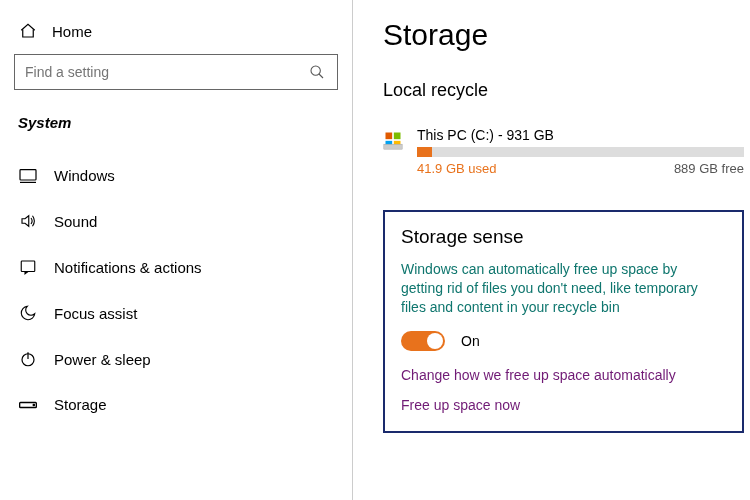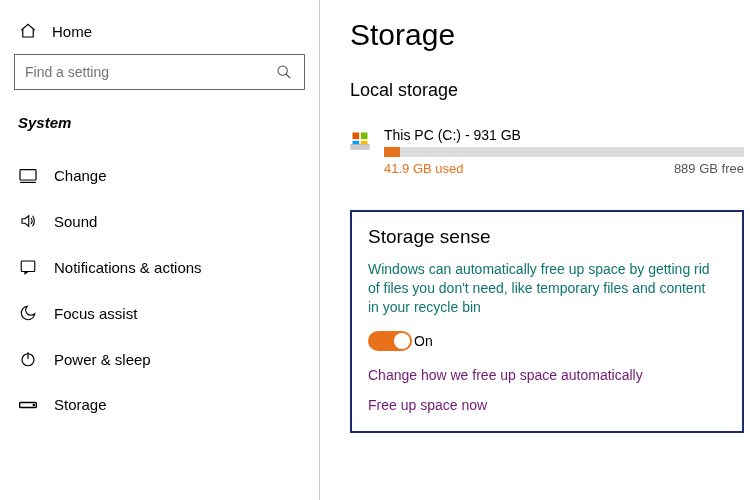--- a/index.html
+++ b/index.html
@@ -7,21 +7,21 @@
     font-family: "Segoe UI", Arial, sans-serif;
     font-size: 14px;
     color: #000;
     background: #fff;
     width: 750px;
     height: 500px;
     overflow: hidden;
     display: flex;
   }
   .sidebar {
-    width: 320px;
+    width: 353px;
     height: 100%;
     border-right: 1px solid #ccc;
     padding: 18px 10px 0 10px;
     display: flex;
     flex-direction: column;
   }
   .home-row {
     display: flex;
     align-items: center;
     gap: 14px;
@@ -118,21 +118,21 @@
   }
   .sense-desc {
     font-size: 14px;
     line-height: 1.35;
     margin-bottom: 14px;
     color: #0f766e;
   }
   .toggle-row {
     display: flex;
     align-items: center;
-    gap: 2px;
+    gap: 16px;
     margin-bottom: 16px;
   }
   .toggle {
     width: 44px;
     height: 20px;
     border-radius: 10px;
     background: #e8721c;
     position: relative;
   }
   .toggle-knob {
@@ -180,21 +180,21 @@
 
   <div class="nav-list">
 
     <div class="nav-item">
       <span class="icon-slot">
         <svg width="20" height="16" viewBox="0 0 24 20" fill="none" stroke="#000" stroke-width="1.5">
           <rect x="2" y="2" width="20" height="13" rx="1"></rect>
             <line x1="2" y1="18" x2="22" y2="18"></line>
         </svg>
       </span>
-      <span>Change</span>
+      <span>Windows</span>
     </div>
 
     <div class="nav-item">
       <span class="icon-slot">
         <svg width="20" height="18" viewBox="0 0 24 24" fill="none" stroke="#000" stroke-width="1.5">
           <path d="M4 9 H8 L13 5 V19 L8 15 H4 Z"></path>
             <path d="M16 8 Q19 12 16 16"></path>
             <path d="M18 5 Q23 12 18 19"></path>
         </svg>
       </span>
@@ -238,21 +238,21 @@
         </svg>
       </span>
       <span>Storage</span>
     </div>
 
   </div>
 </div>
 
 <div class="main">
   <div class="page-title">Storage</div>
-  <div class="subhead">Local storage</div>
+  <div class="subhead">Local recycle</div>
 
   <div class="drive-row">
     <span class="icon-slot" style="margin-top:2px">
       <svg width="22" height="22" viewBox="0 0 24 24">
         <rect x="3" y="3" width="8" height="8" fill="#e05a00"></rect>
         <rect x="13" y="3" width="8" height="8" fill="#7cbb00"></rect>
         <rect x="3" y="13" width="8" height="8" fill="#00a1f1"></rect>
         <rect x="13" y="13" width="8" height="8" fill="#ffbb00"></rect>
         <rect x="1" y="17" width="22" height="6" fill="#ccc" stroke="#999" stroke-width="0.5"></rect>
       </svg>

